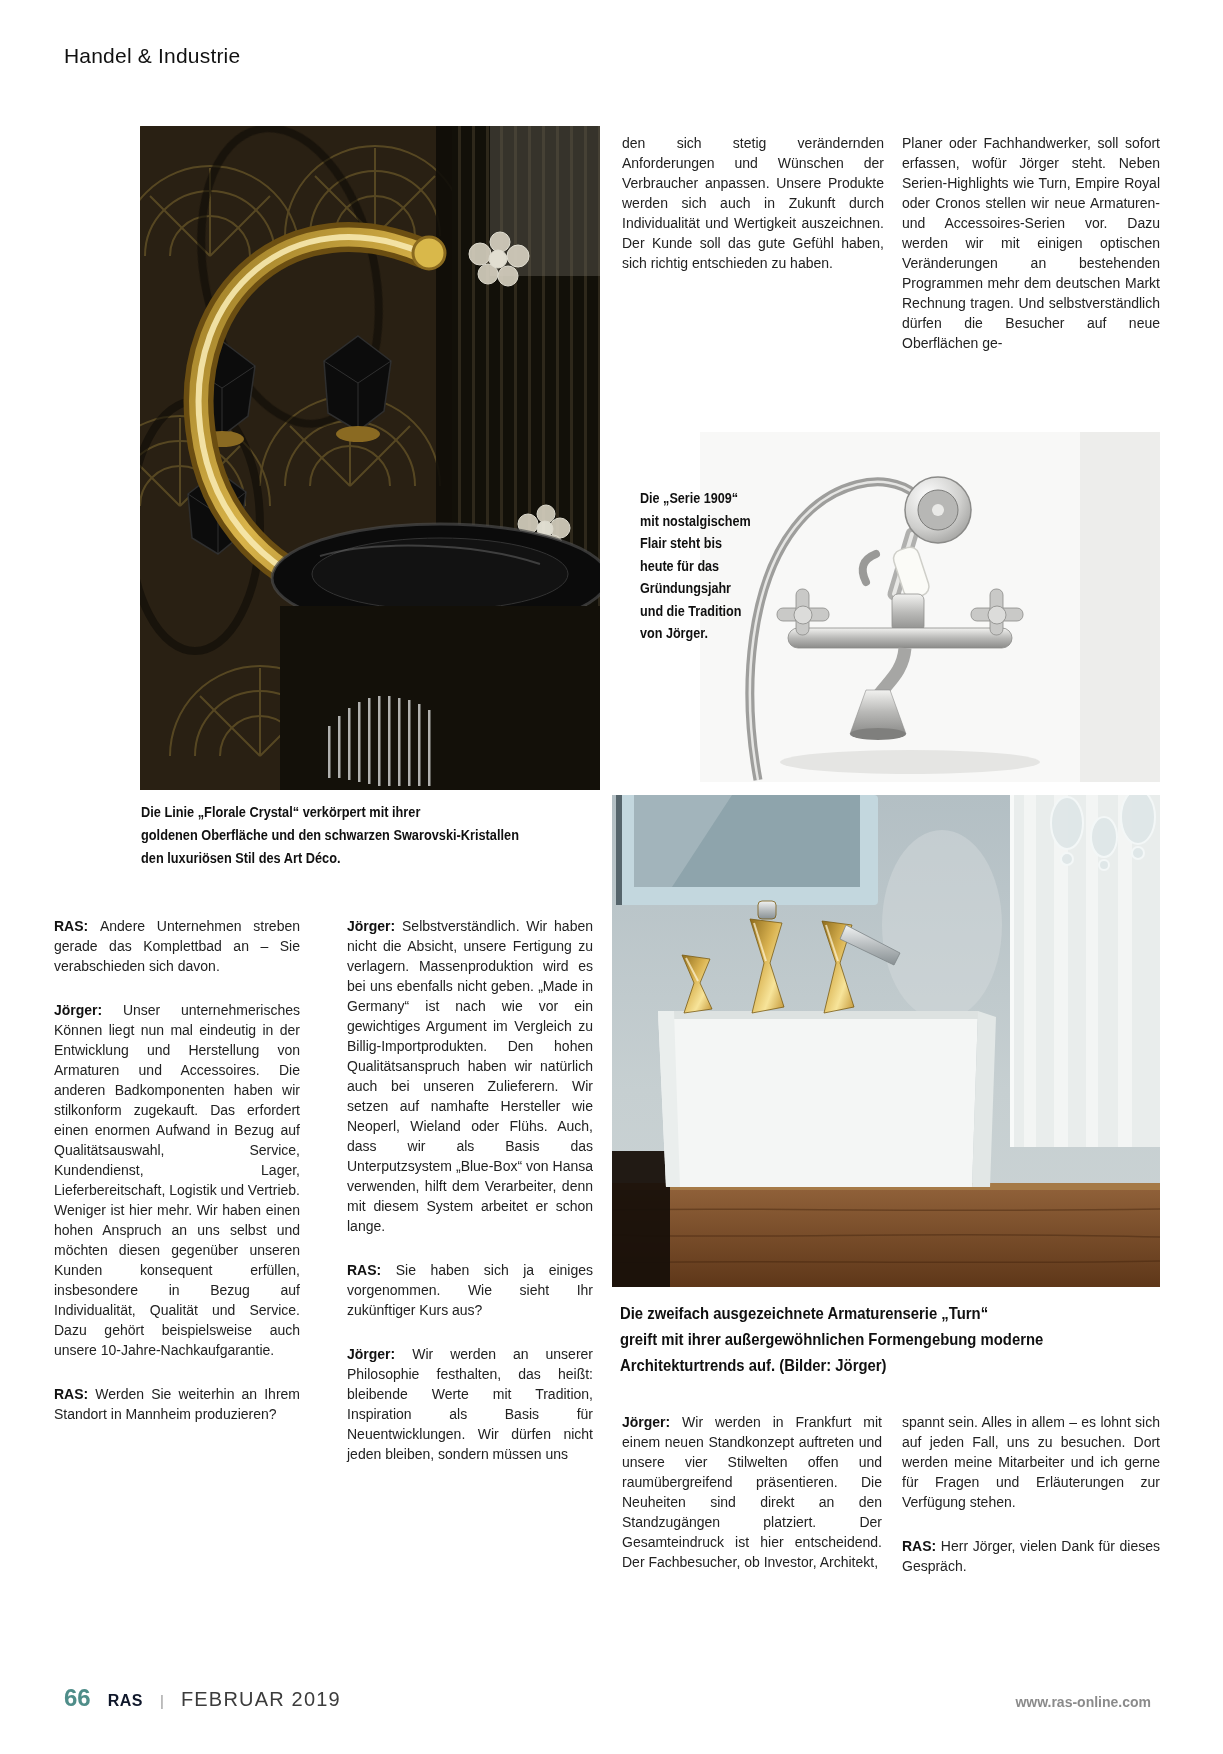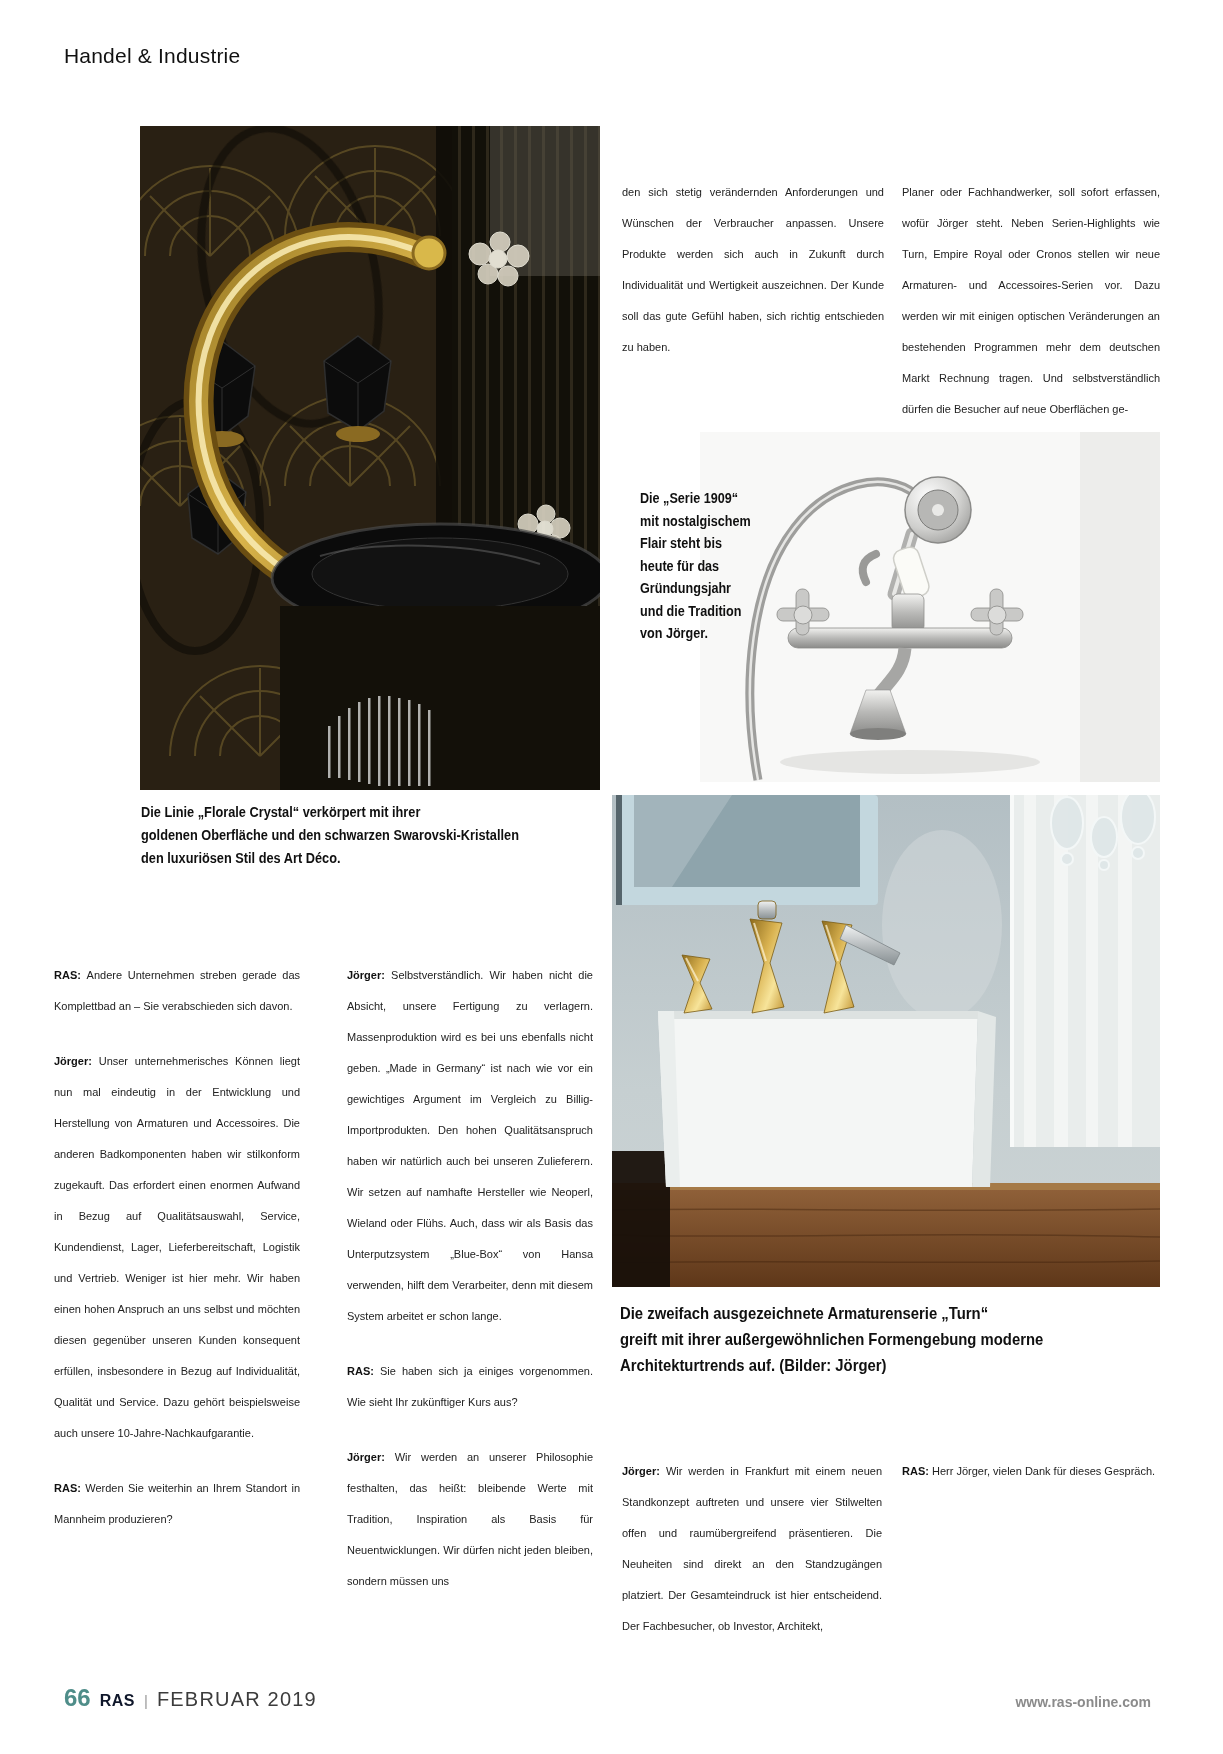--- a/index.html
+++ b/index.html
@@ -4,21 +4,21 @@
 <style>
   html,body { margin:0; padding:0; background:#ffffff; }
   .page {
     position:relative; width:1223px; height:1754px; background:#ffffff;
     font-family:"Liberation Sans", sans-serif; color:#1c1c1c; overflow:hidden;
   }
   .section-head {
     position:absolute; left:64px; top:44px;
     font-size:21px; font-weight:normal; color:#111; letter-spacing:.2px;
   }
-  .bodycol { position:absolute; font-size:11px; line-height:31px; text-align:justify; color:#222;margin-top:44px; }
+  .bodycol { position:absolute; font-size:14px; line-height:20px; text-align:justify; color:#222; }
   .bodycol p { margin:0 0 24px 0; }
   .bodycol p:last-child { margin-bottom:0; }
   .lead { font-weight:bold; color:#111; }
   .lead:not(:empty)::after { content:" "; }
 
   #col-top-mid   { left:622px; top:133px; width:262px; }
   #col-top-right { left:902px; top:133px; width:258px; }
   #col-b1 { left:54px;  top:916px;  width:246px; }
   #col-b2 { left:347px; top:916px;  width:246px; }
   #col-b3 { left:622px; top:1412px; width:260px; }
@@ -28,21 +28,21 @@
   #img-florale { left:140px; top:126px; width:460px; height:664px; }
   #img-1909    { left:700px; top:432px; width:460px; height:350px; }
   #img-turn    { left:612px; top:795px; width:548px; height:492px; }
   .photo svg { display:block; width:100%; height:100%; }
 
   .cap { position:absolute; font-weight:bold; color:#101010; transform-origin:left top; }
   #cap-florale { left:141px; top:801px;  font-size:14.5px; line-height:23px;  transform:scaleX(.88); }
   #cap-1909    { left:640px; top:487px;  font-size:14px;   line-height:22.5px; width:150px; transform:scaleX(.9); }
   #cap-turn    { left:620px; top:1300px; font-size:16.5px; line-height:26px;  transform:scaleX(.9); }
 
-  #footer-left { position:absolute; left:64px; top:1684px; display:flex; align-items:baseline; gap:9px; }
+  #footer-left { position:absolute; left:64px; top:1684px; display:flex; align-items:baseline; gap:17px; }
   .pageno { color:#4f8d89; font-size:24px; font-weight:bold; }
   .mag    { font-size:16px; font-weight:bold; color:#0f172a; letter-spacing:.5px; }
   .sep    { color:#9a9a9a; font-size:15px; }
   .issue  { font-size:20px; color:#3c3c3c; letter-spacing:1.2px; }
   #footer-right { position:absolute; right:72px; top:1694px; font-size:14px; color:#8b8b8b;font-weight:bold; }
 </style>
 </head>
 <body>
 
 <div class="page">
@@ -315,20 +315,21 @@
     <p><b class="lead">Jörger:</b><span>Selbstverständlich. Wir haben nicht die Absicht, unsere Fertigung zu verlagern. Massenproduktion wird es bei uns ebenfalls nicht geben. „Made in Germany“ ist nach wie vor ein gewichtiges Argument im Vergleich zu Billig-Importprodukten. Den hohen Qualitätsanspruch haben wir natürlich auch bei unseren Zulieferern. Wir setzen auf namhafte Hersteller wie Neoperl, Wieland oder Flühs. Auch, dass wir als Basis das Unterputzsystem „Blue-Box“ von Hansa verwenden, hilft dem Verarbeiter, denn mit diesem System arbeitet er schon lange.</span></p>
     <p><b class="lead">RAS:</b><span>Sie haben sich ja einiges vorgenommen. Wie sieht Ihr zukünftiger Kurs aus?</span></p>
     <p><b class="lead">Jörger:</b><span>Wir werden an unserer Philosophie festhalten, das heißt: bleibende Werte mit Tradition, Inspiration als Basis für Neuentwicklungen. Wir dürfen nicht jeden bleiben, sondern müssen uns</span></p>
   </div>
 
   <div class="bodycol" id="col-b3">
     <p><b class="lead">Jörger:</b><span>Wir werden in Frankfurt mit einem neuen Standkonzept auftreten und unsere vier Stilwelten offen und raumübergreifend präsentieren. Die Neuheiten sind direkt an den Standzugängen platziert. Der Gesamteindruck ist hier entscheidend. Der Fachbesucher, ob Investor, Architekt,</span></p>
   </div>
 
   <div class="bodycol" id="col-b4">
+    <p><b class="lead"></b><span>spannt sein. Alles in allem – es lohnt sich auf jeden Fall, uns zu besuchen. Dort werden meine Mitarbeiter und ich gerne für Fragen und Erläuterungen zur Verfügung stehen.</span></p>
     <p><b class="lead">RAS:</b><span>Herr Jörger, vielen Dank für dieses Gespräch.</span></p>
   </div>
 
   <div id="footer-left">
     <span class="pageno">66</span>
     <span class="mag">RAS</span>
     <span class="sep">|</span>
     <span class="issue">FEBRUAR 2019</span>
   </div>
   <div id="footer-right">www.ras-online.com</div>

